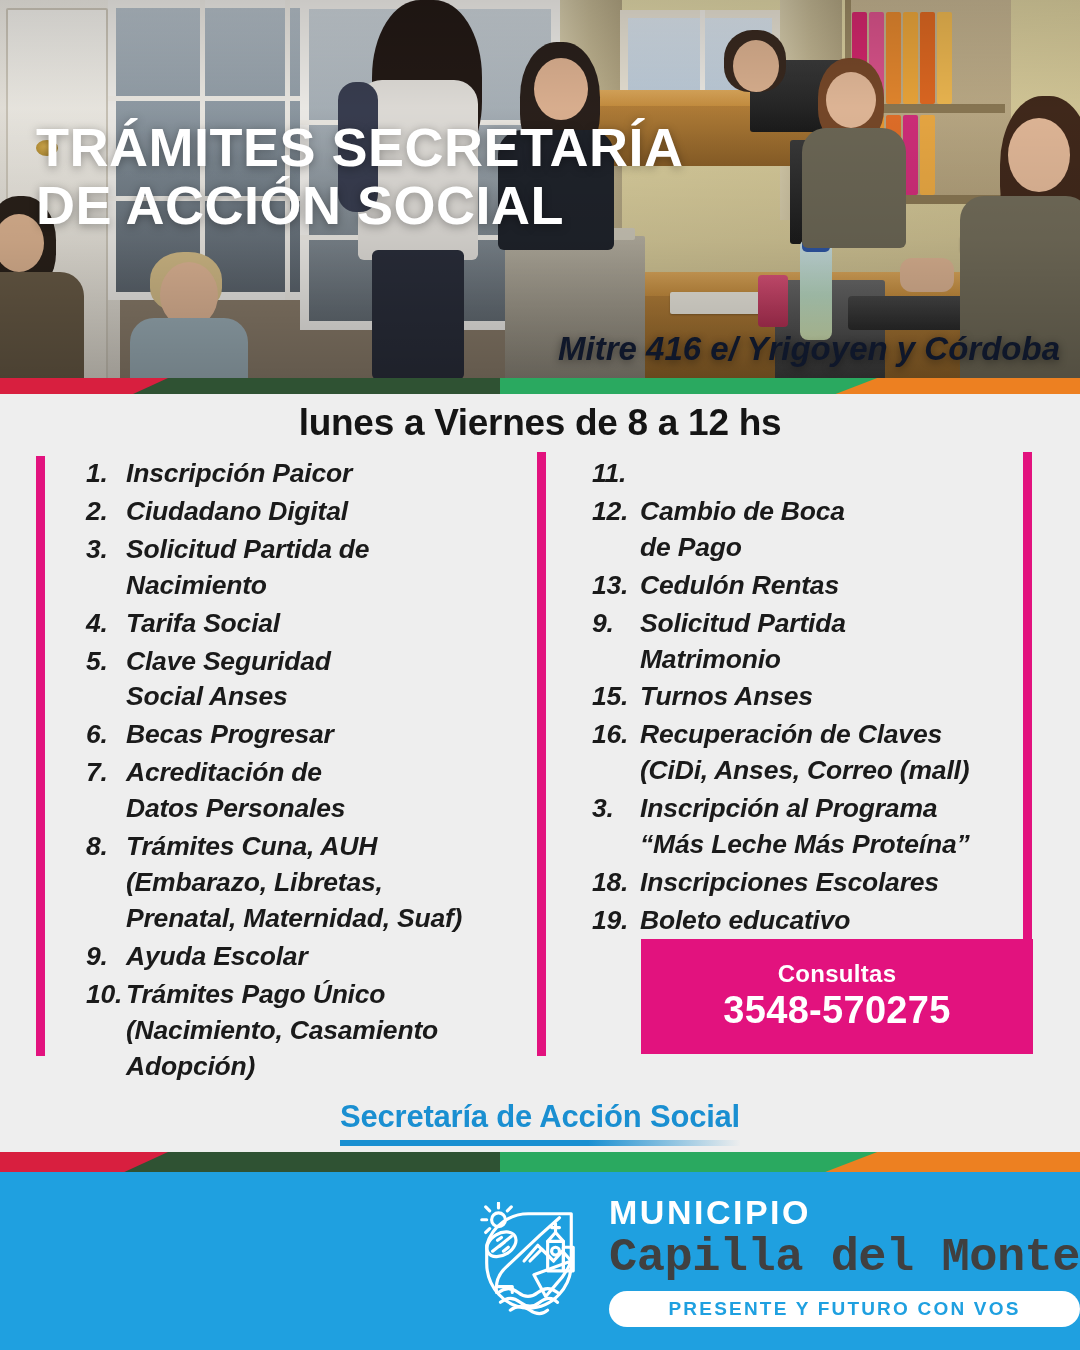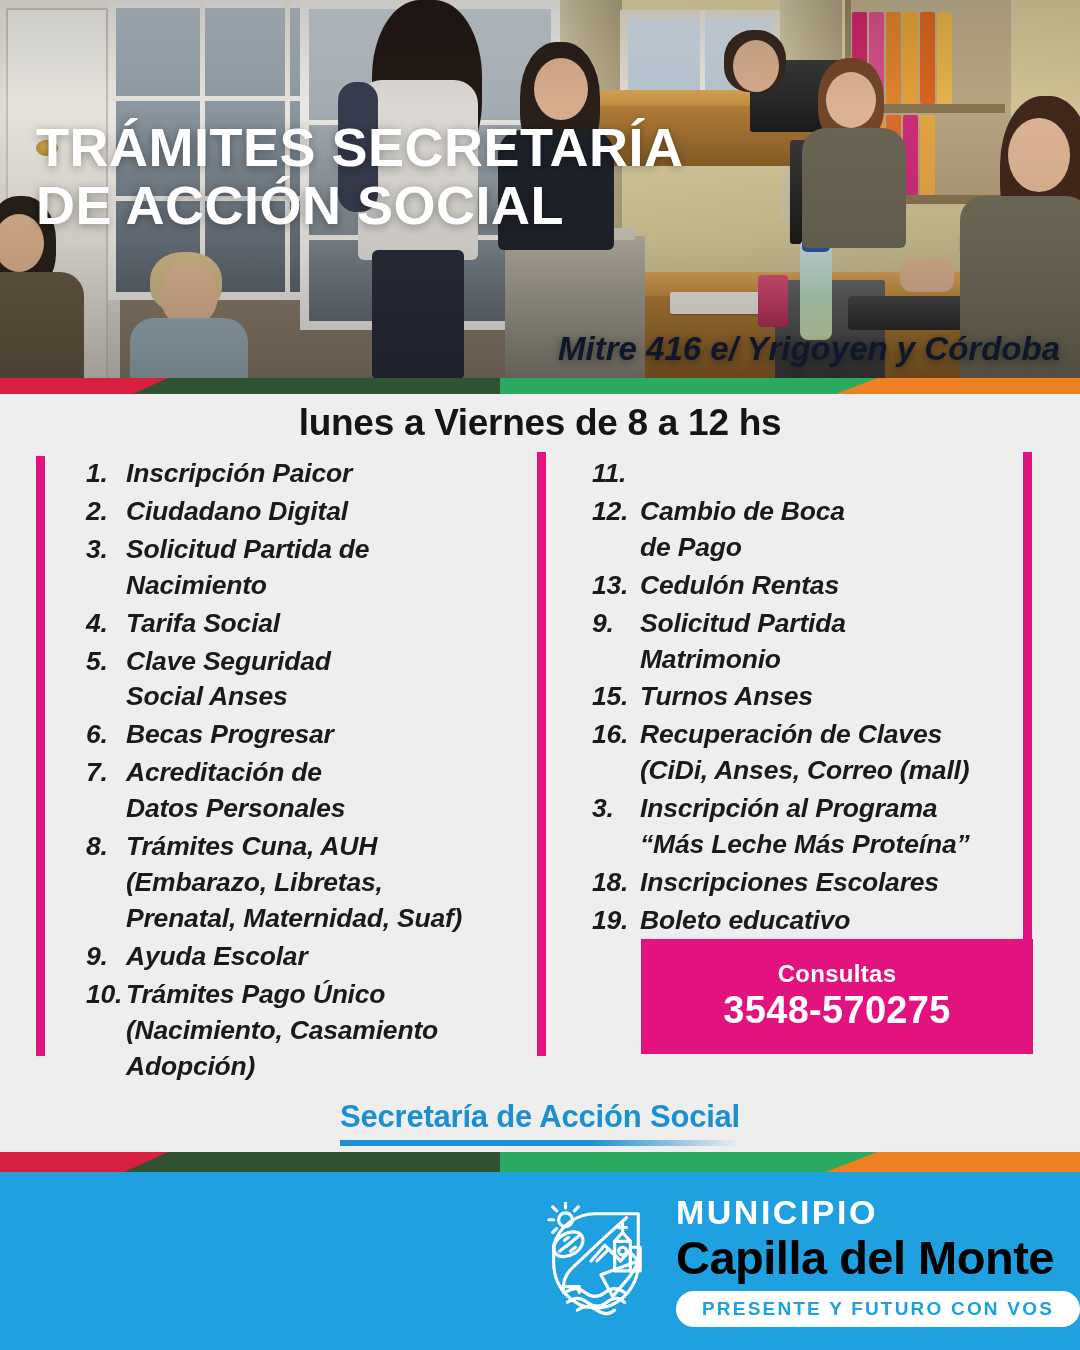--- a/index.html
+++ b/index.html
@@ -304,22 +304,22 @@
     align-items: center;
     gap: 22px;
   }
   .emblem { width: 118px; height: 118px; display: block; }
   .logo-text { display: flex; flex-direction: column; }
   .logo-muni {
     color: #ffffff; font-size: 34px; font-weight: 700;
     letter-spacing: 2.5px; line-height: 1.05;
   }
   .logo-name {
-    color: #000000; font-size: 47px; font-weight: 800;
-    letter-spacing: -0.5px; line-height: 1.05; margin-top: 2px;
+    color: #404040; font-size: 47px; font-weight: 800;
+    letter-spacing: -0.5px; line-height: 1.05; margin-top: 2px; font-family: Liberation Mono, monospace;
   }
   .logo-slogan {
     margin-top: 9px;
     background: #ffffff;
     color: #1fa0e0;
     font-size: 19px;
     font-weight: 700;
     letter-spacing: 2.2px;
     text-align: center;
     padding: 7px 26px;

